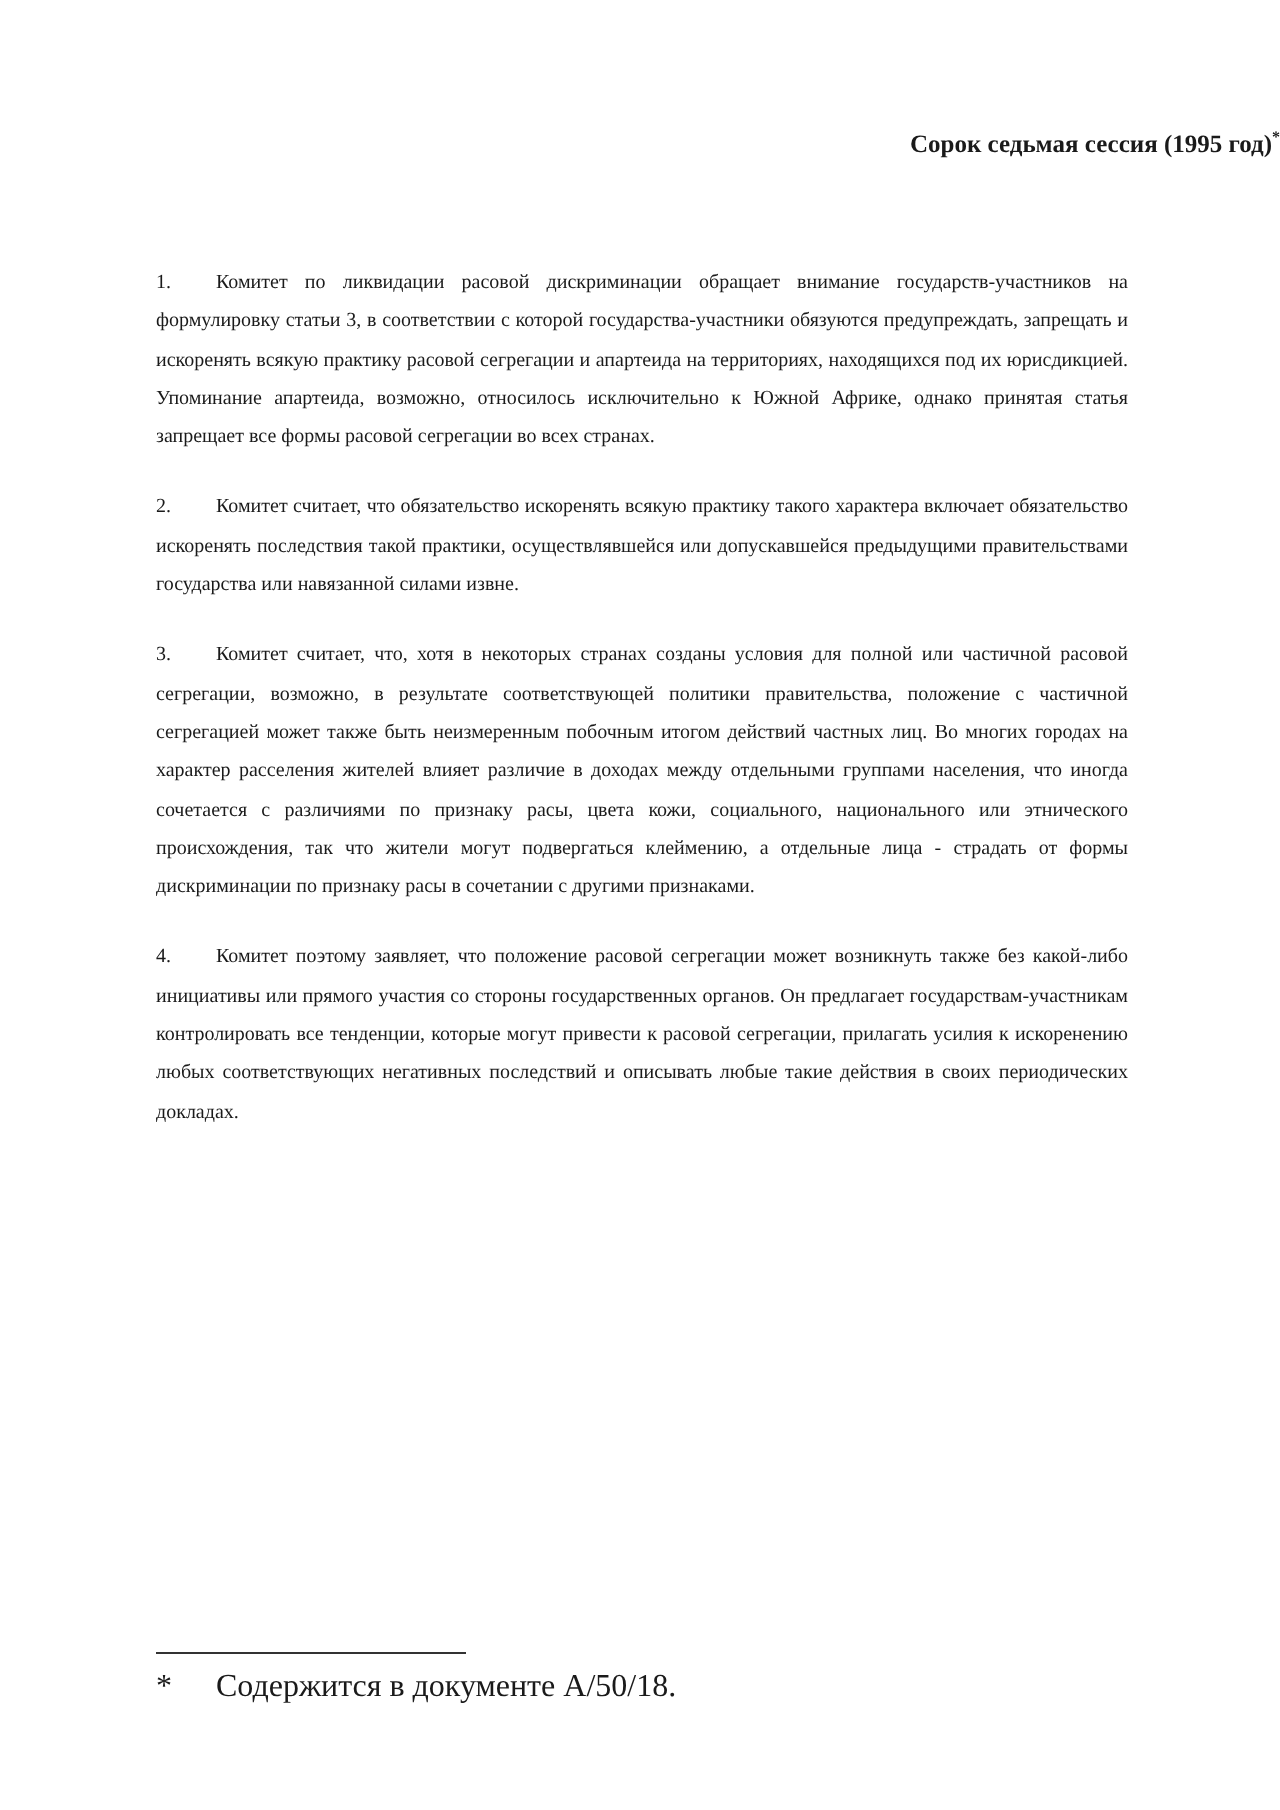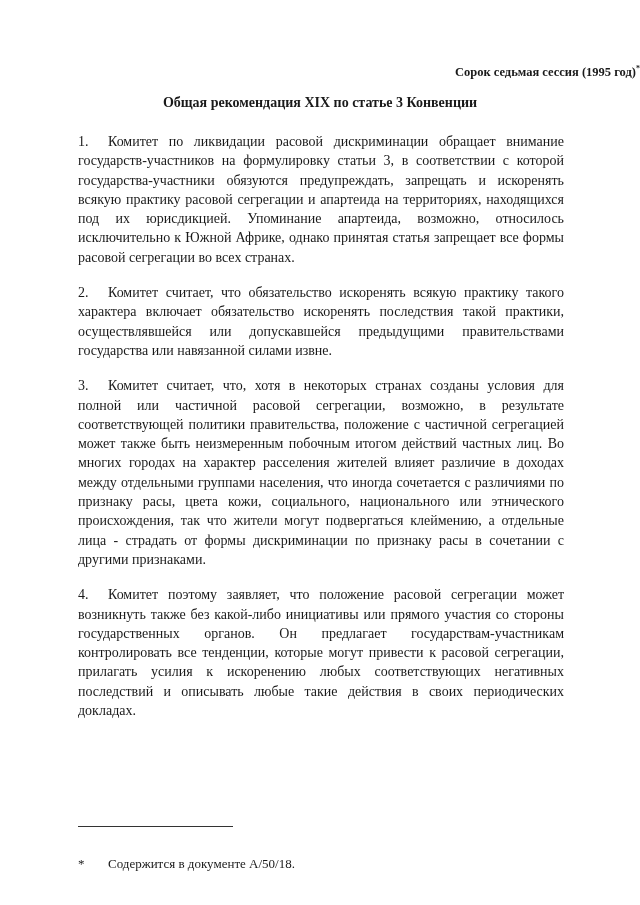--- a/index.html
+++ b/index.html
@@ -5,34 +5,33 @@
   html, body { margin: 0; padding: 0; background: #ffffff; }
   body { width: 640px; height: 905px; position: relative; overflow: hidden;
          font-family: "Liberation Serif", "DejaVu Serif", serif; color: #1a1a1a; }
   .page { position: absolute; left: 0; top: 0; width: 640px; height: 905px; background: #fff; }
   .session { position: absolute; top: 64px; left: 0; width: 640px; text-align: right;
              font-weight: bold; font-size: 12.5px; }
   .session sup { font-size: 8px; vertical-align: super; }
   .title { position: absolute; top: 95px; left: 0; width: 640px; text-align: center;
            font-weight: bold; font-size: 14px; }
   .body { position: absolute; left: 78px; width: 486px; top: 132px; }
-  .para { font-size: 14px; line-height: 19.3px; text-align: justify; margin: 0 0 16px 0; }
+  .para { font-size: 10px; line-height: 19.3px; text-align: justify; margin: 0 0 16px 0; }
   .para .num { display: inline-block; width: 30px; }
   .footnote-rule { position: absolute; left: 78px; top: 826px; width: 155px; height: 1px; background: #333; }
-  .footnote { position: absolute; left: 78px; top: 856px; font-size: 13px; }
+  .footnote { position: absolute; left: 78px; top: 835px; font-size: 16px; }
   .footnote .mark { display: inline-block; width: 30px; }
 </style>
 </head>
 <body>
 
 <div class="page">
   <div class="session">
     <span>Сорок седьмая сессия (1995 год)</span><sup>*</sup>
   </div>
-  <div class="title">Общая рекомендация XIX по статье 3 Конвенции</div>
 
   <div class="body">
     <p class="para"><span class="num">1.</span><span>Комитет по ликвидации расовой дискриминации обращает внимание государств-участников на формулировку статьи 3, в соответствии с которой государства-участники обязуются предупреждать, запрещать и искоренять всякую практику расовой сегрегации и апартеида на территориях, находящихся под их юрисдикцией.  Упоминание апартеида, возможно, относилось исключительно к Южной Африке, однако принятая статья запрещает все формы расовой сегрегации во всех странах.</span></p>
     <p class="para"><span class="num">2.</span><span>Комитет считает, что обязательство искоренять всякую практику такого характера включает обязательство искоренять последствия такой практики, осуществлявшейся или допускавшейся предыдущими правительствами государства или навязанной силами извне.</span></p>
     <p class="para"><span class="num">3.</span><span>Комитет считает, что, хотя в некоторых странах созданы условия для полной или частичной расовой сегрегации, возможно, в результате соответствующей политики правительства, положение с частичной сегрегацией может также быть неизмеренным побочным итогом действий частных лиц.  Во многих городах на характер расселения жителей влияет различие в доходах между отдельными группами населения, что иногда сочетается с различиями по признаку расы, цвета кожи, социального, национального или этнического происхождения, так что жители могут подвергаться клеймению, а отдельные лица - страдать от формы дискриминации по признаку расы в сочетании с другими признаками.</span></p>
     <p class="para"><span class="num">4.</span><span>Комитет поэтому заявляет, что положение расовой сегрегации может возникнуть также без какой-либо инициативы или прямого участия со стороны государственных органов.  Он предлагает государствам-участникам контролировать все тенденции, которые могут привести к расовой сегрегации, прилагать усилия к искоренению любых соответствующих негативных последствий и описывать любые такие действия в своих периодических докладах.</span></p>
   </div>
 
   <div class="footnote-rule"></div>
   <div class="footnote">

